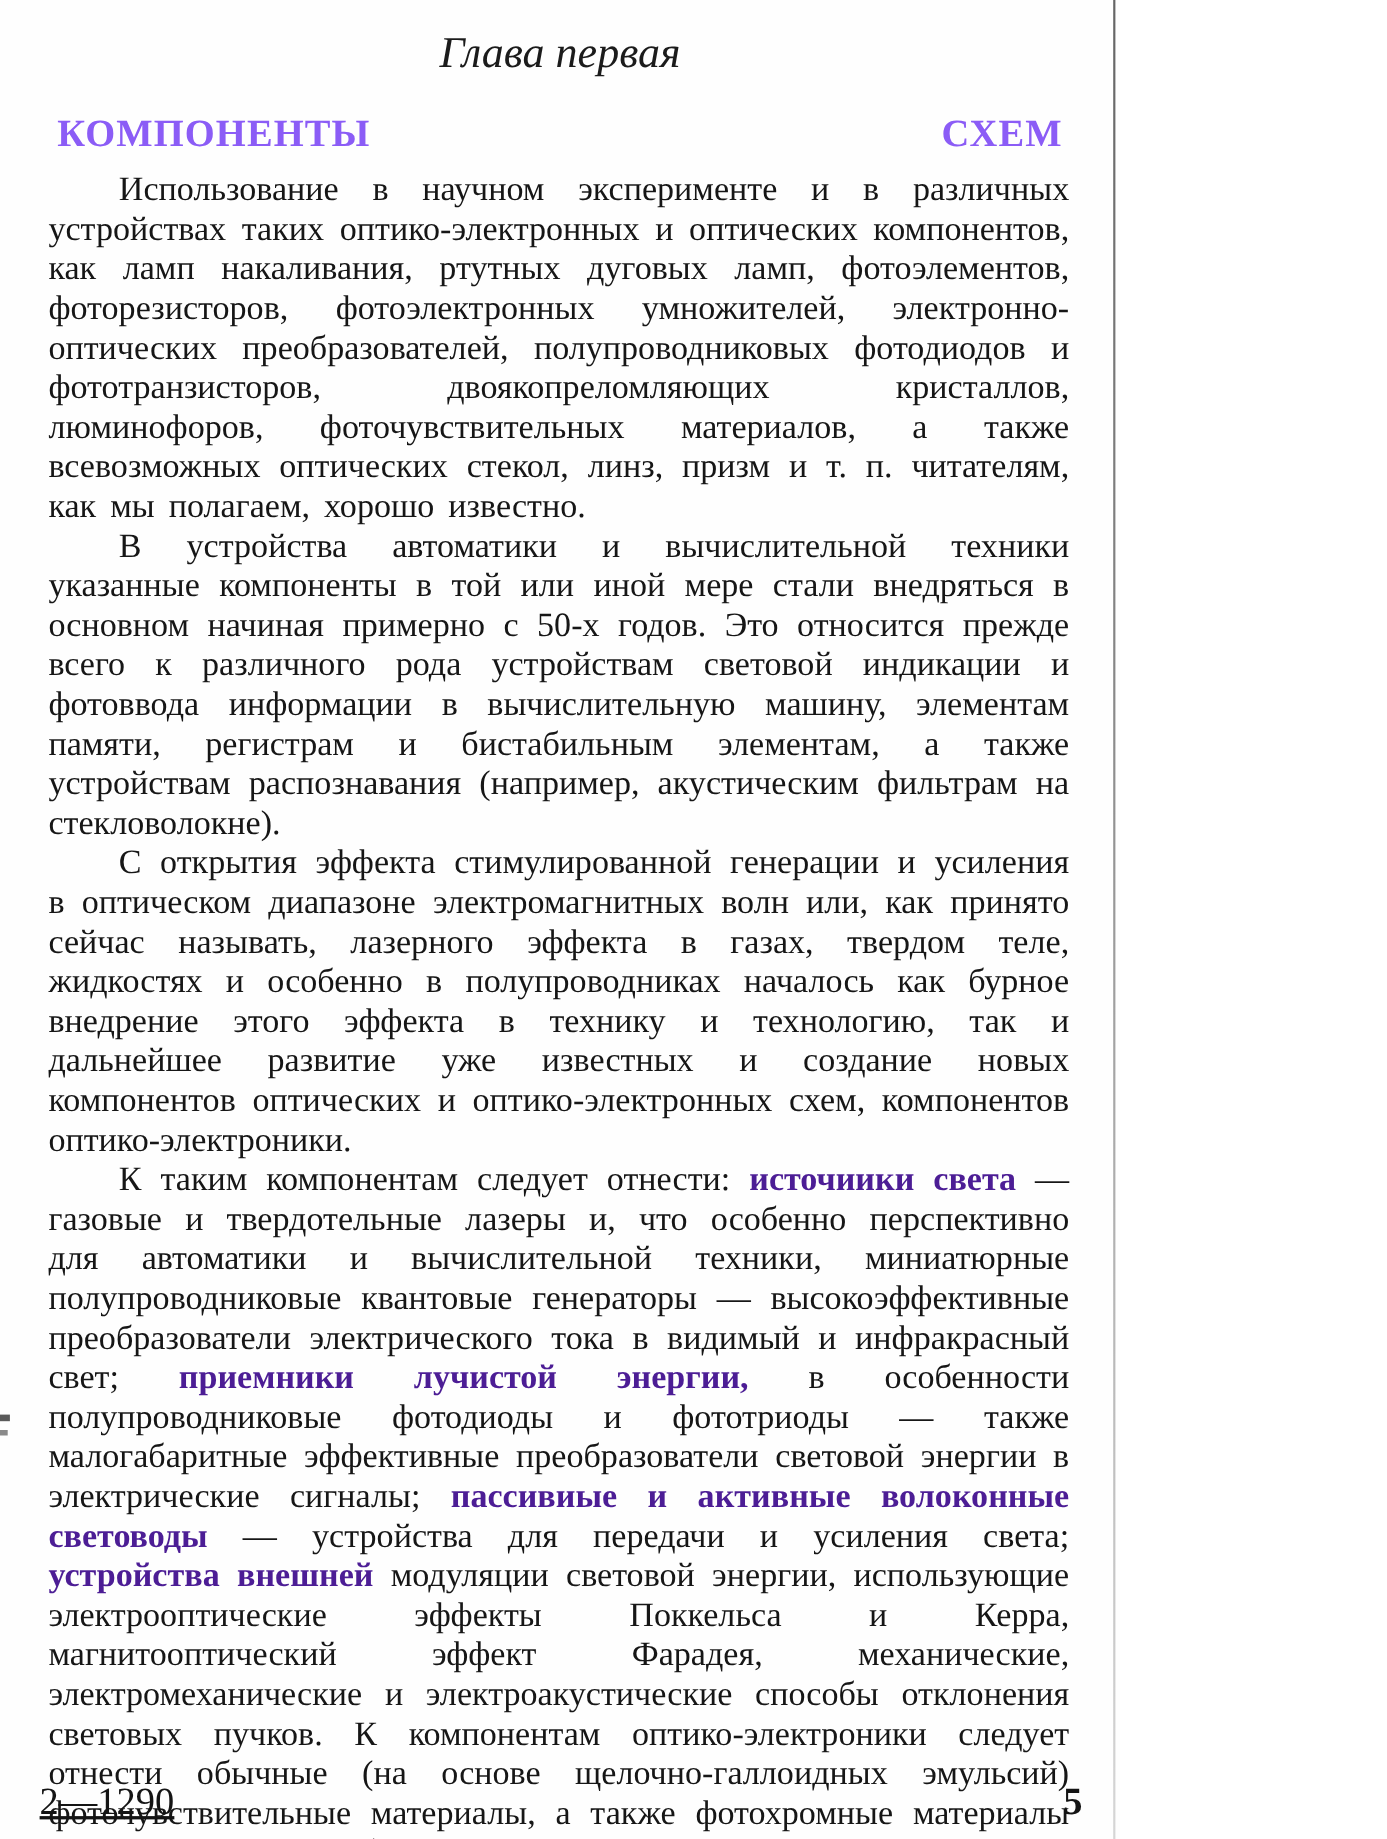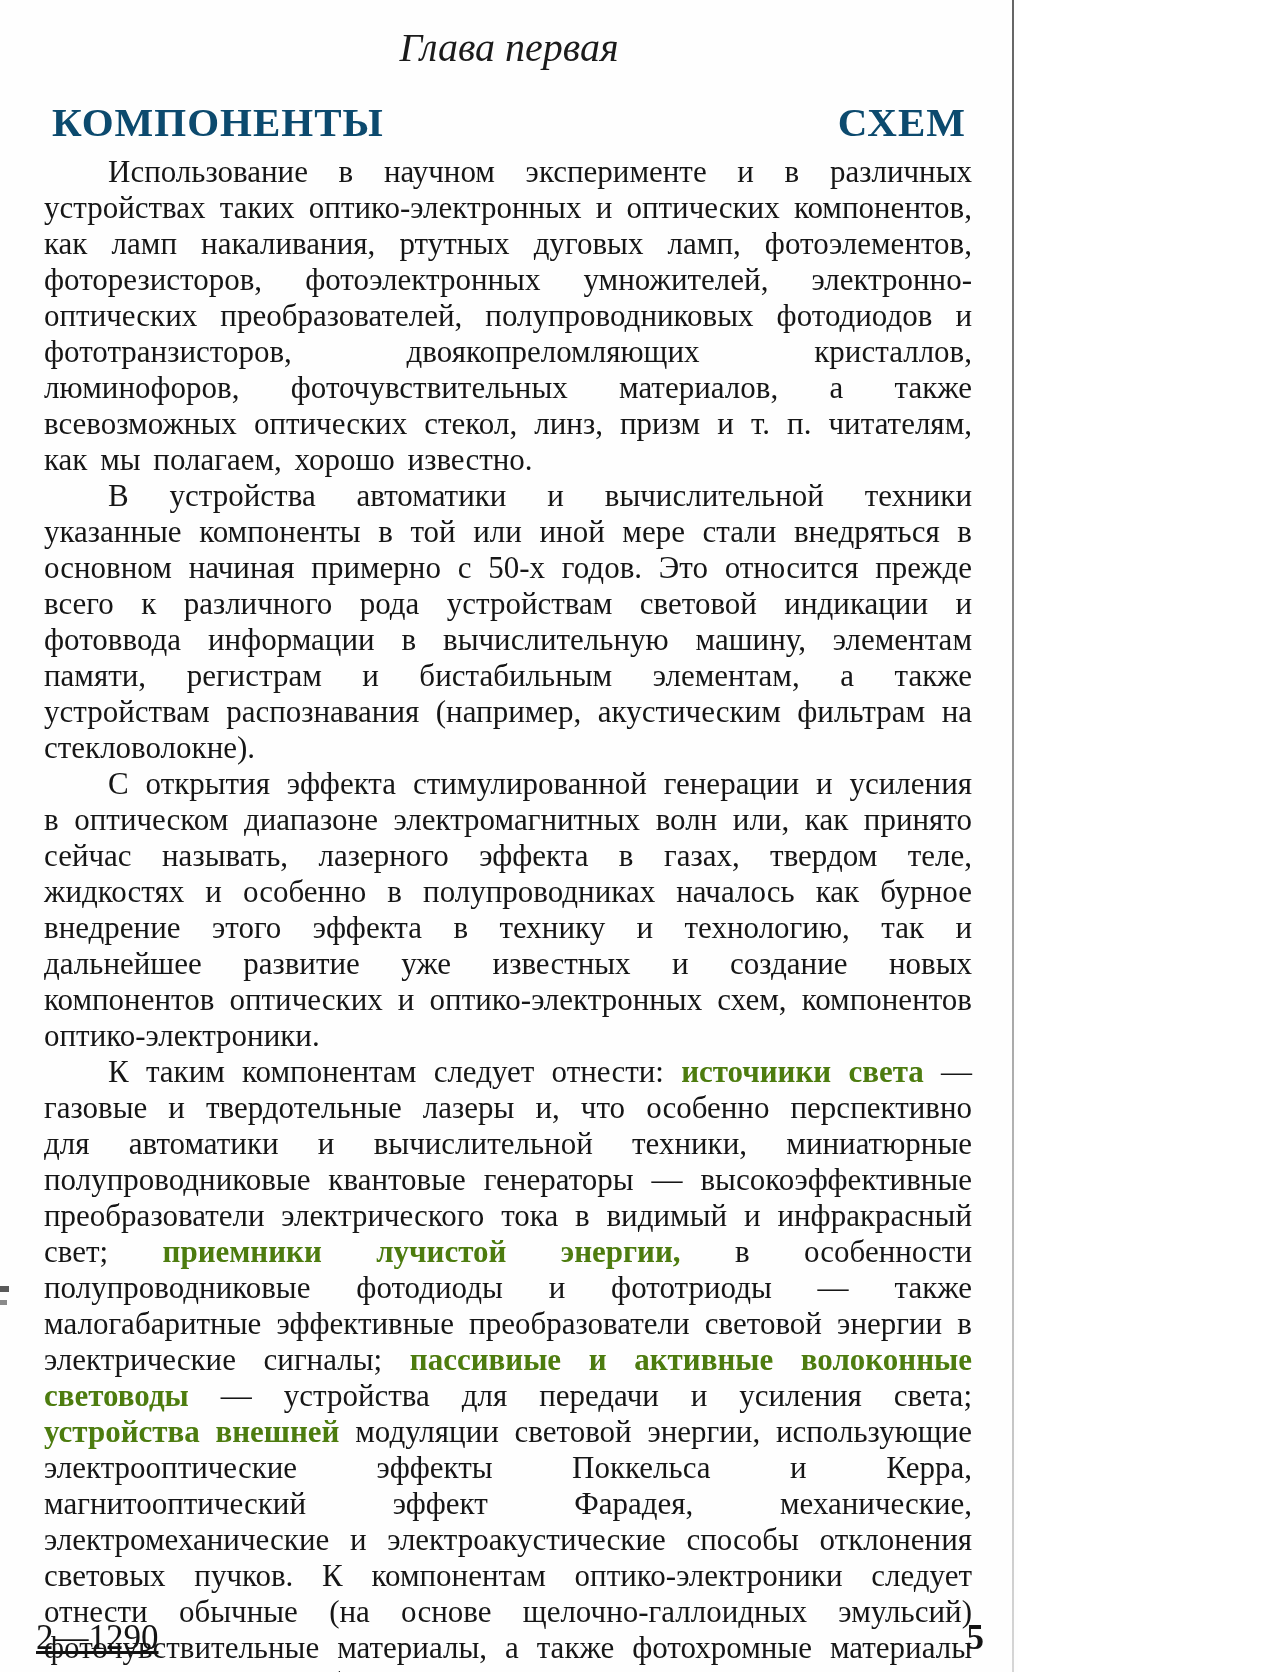--- a/index.html
+++ b/index.html
@@ -22,40 +22,40 @@
     font-style: italic;
     font-size: 40px;
     line-height: 44px;
     color: #1b1b1b;
   }
   .chapter-heading {
     display: flex;
     justify-content: space-between;
     margin: 28px 52px 0 52px;
     font-weight: bold;
-    font-size: 41px;
+    font-size: 35px;
     line-height: 48px;
     letter-spacing: 1px;
-    color: #0c4a6e;
+    color: #8b5cf6;
     white-space: nowrap;
   }
   .text-block {
     margin: 8px 46px 0 44px;
   }
   .para {
     text-align: justify;
     text-indent: 64px;
     font-size: 31px;
     line-height: 36px;
     word-spacing: 5px;
     color: #161616;
   }
   .para b {
     font-weight: bold;
-    color: #4d7c0f;
+    color: #4c1d95;
   }
   .footer-signature {
     position: absolute;
     left: 36px;
     bottom: 14px;
     font-size: 35px;
     color: #141414;
     text-decoration: underline;
   }
   .page-number {

